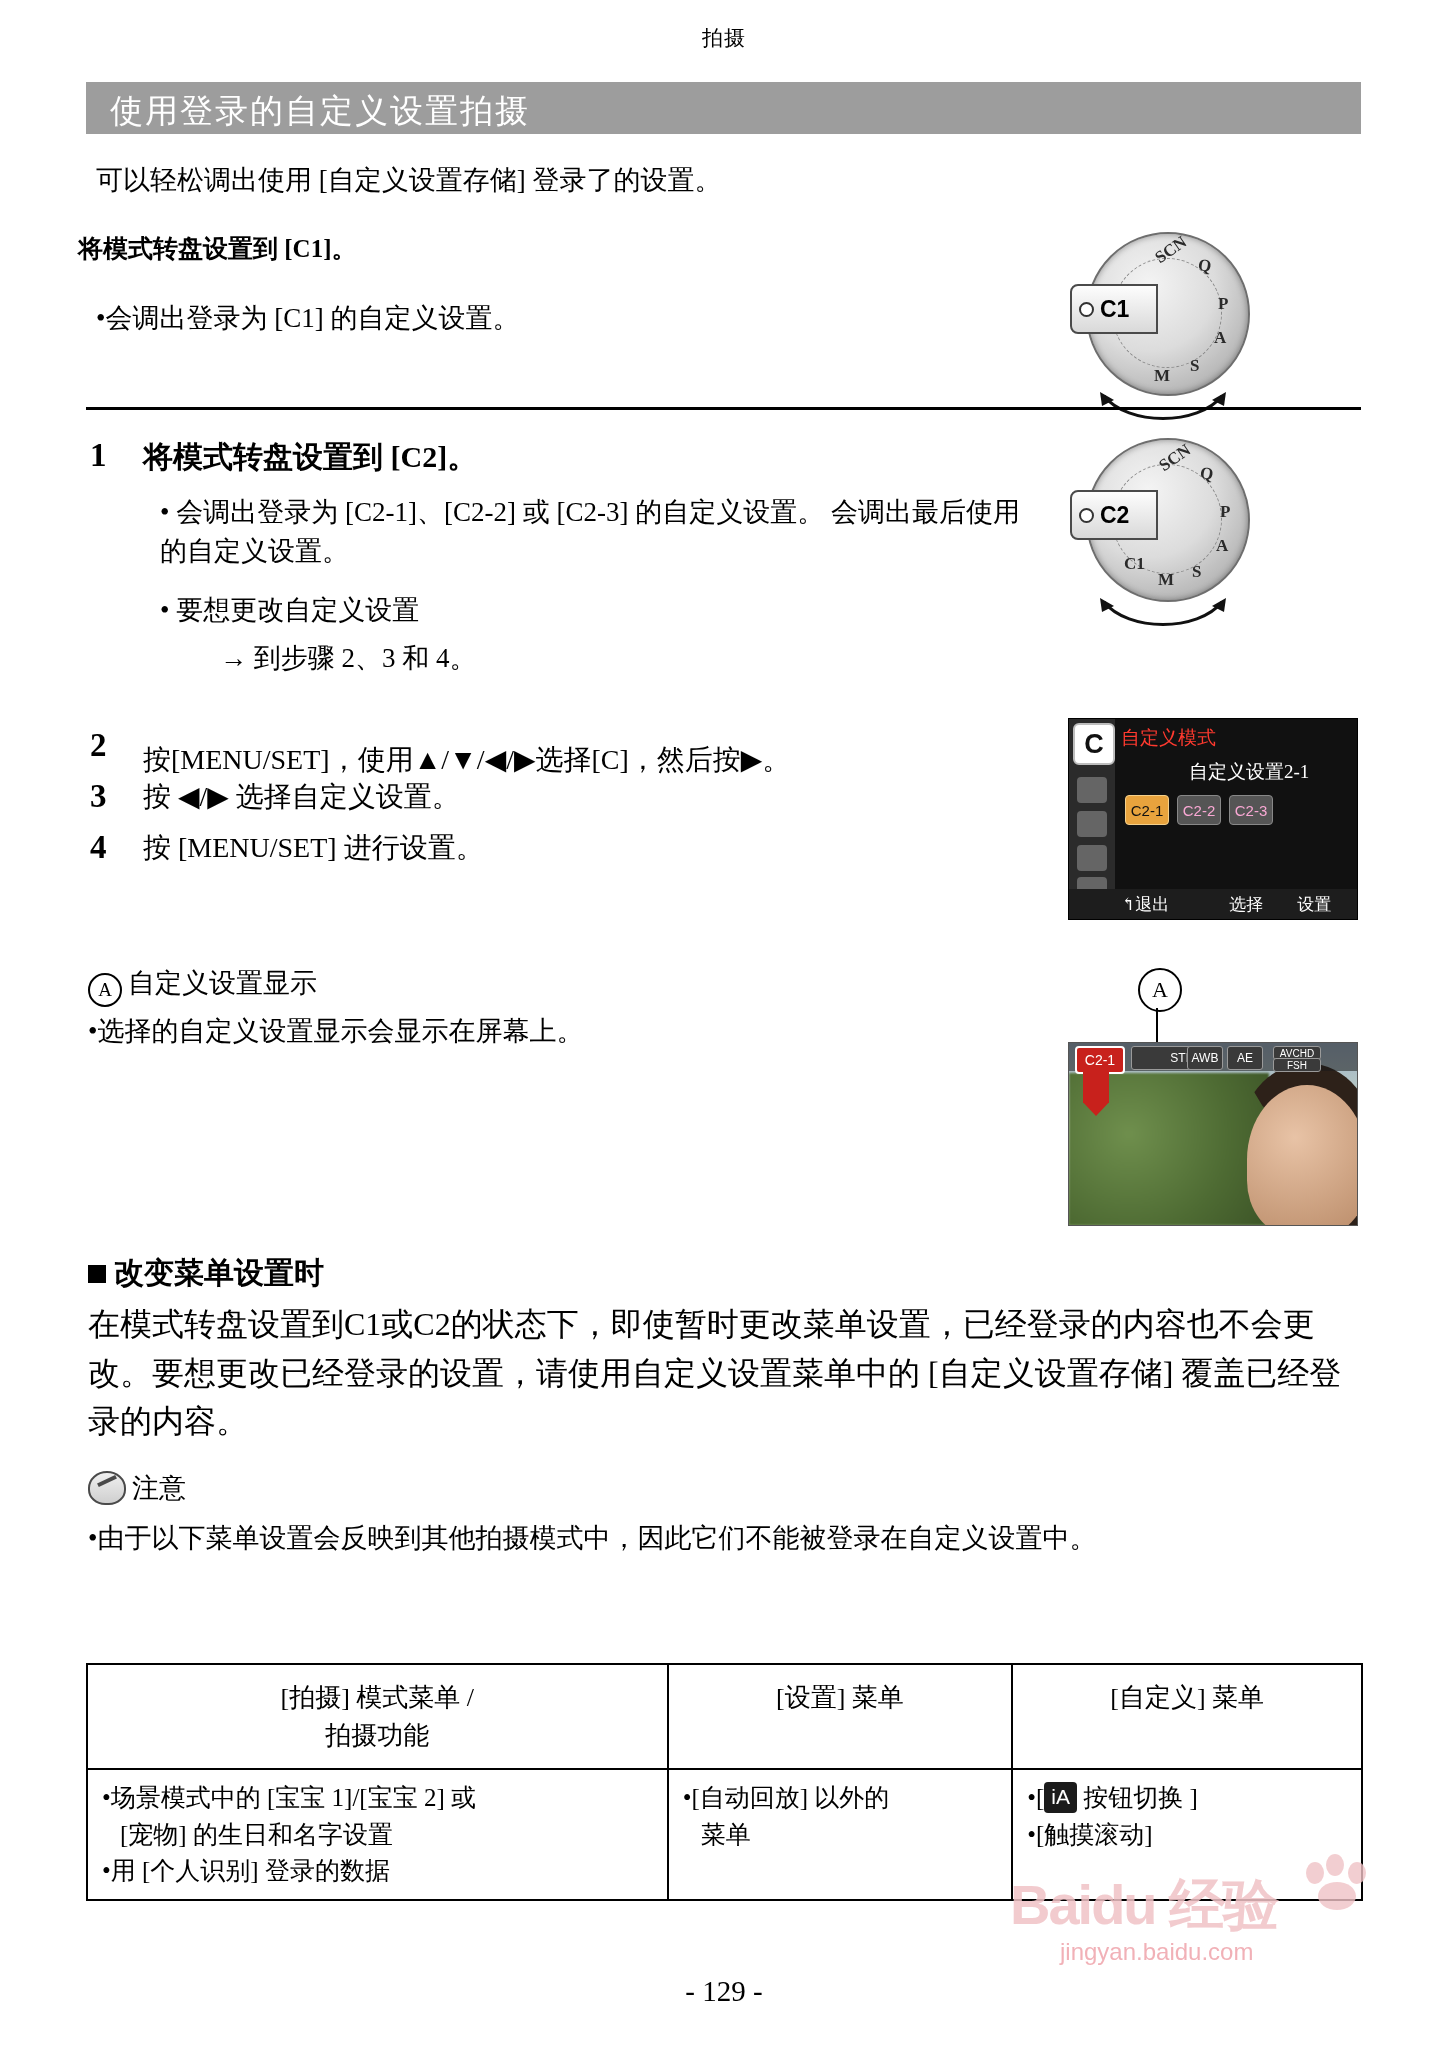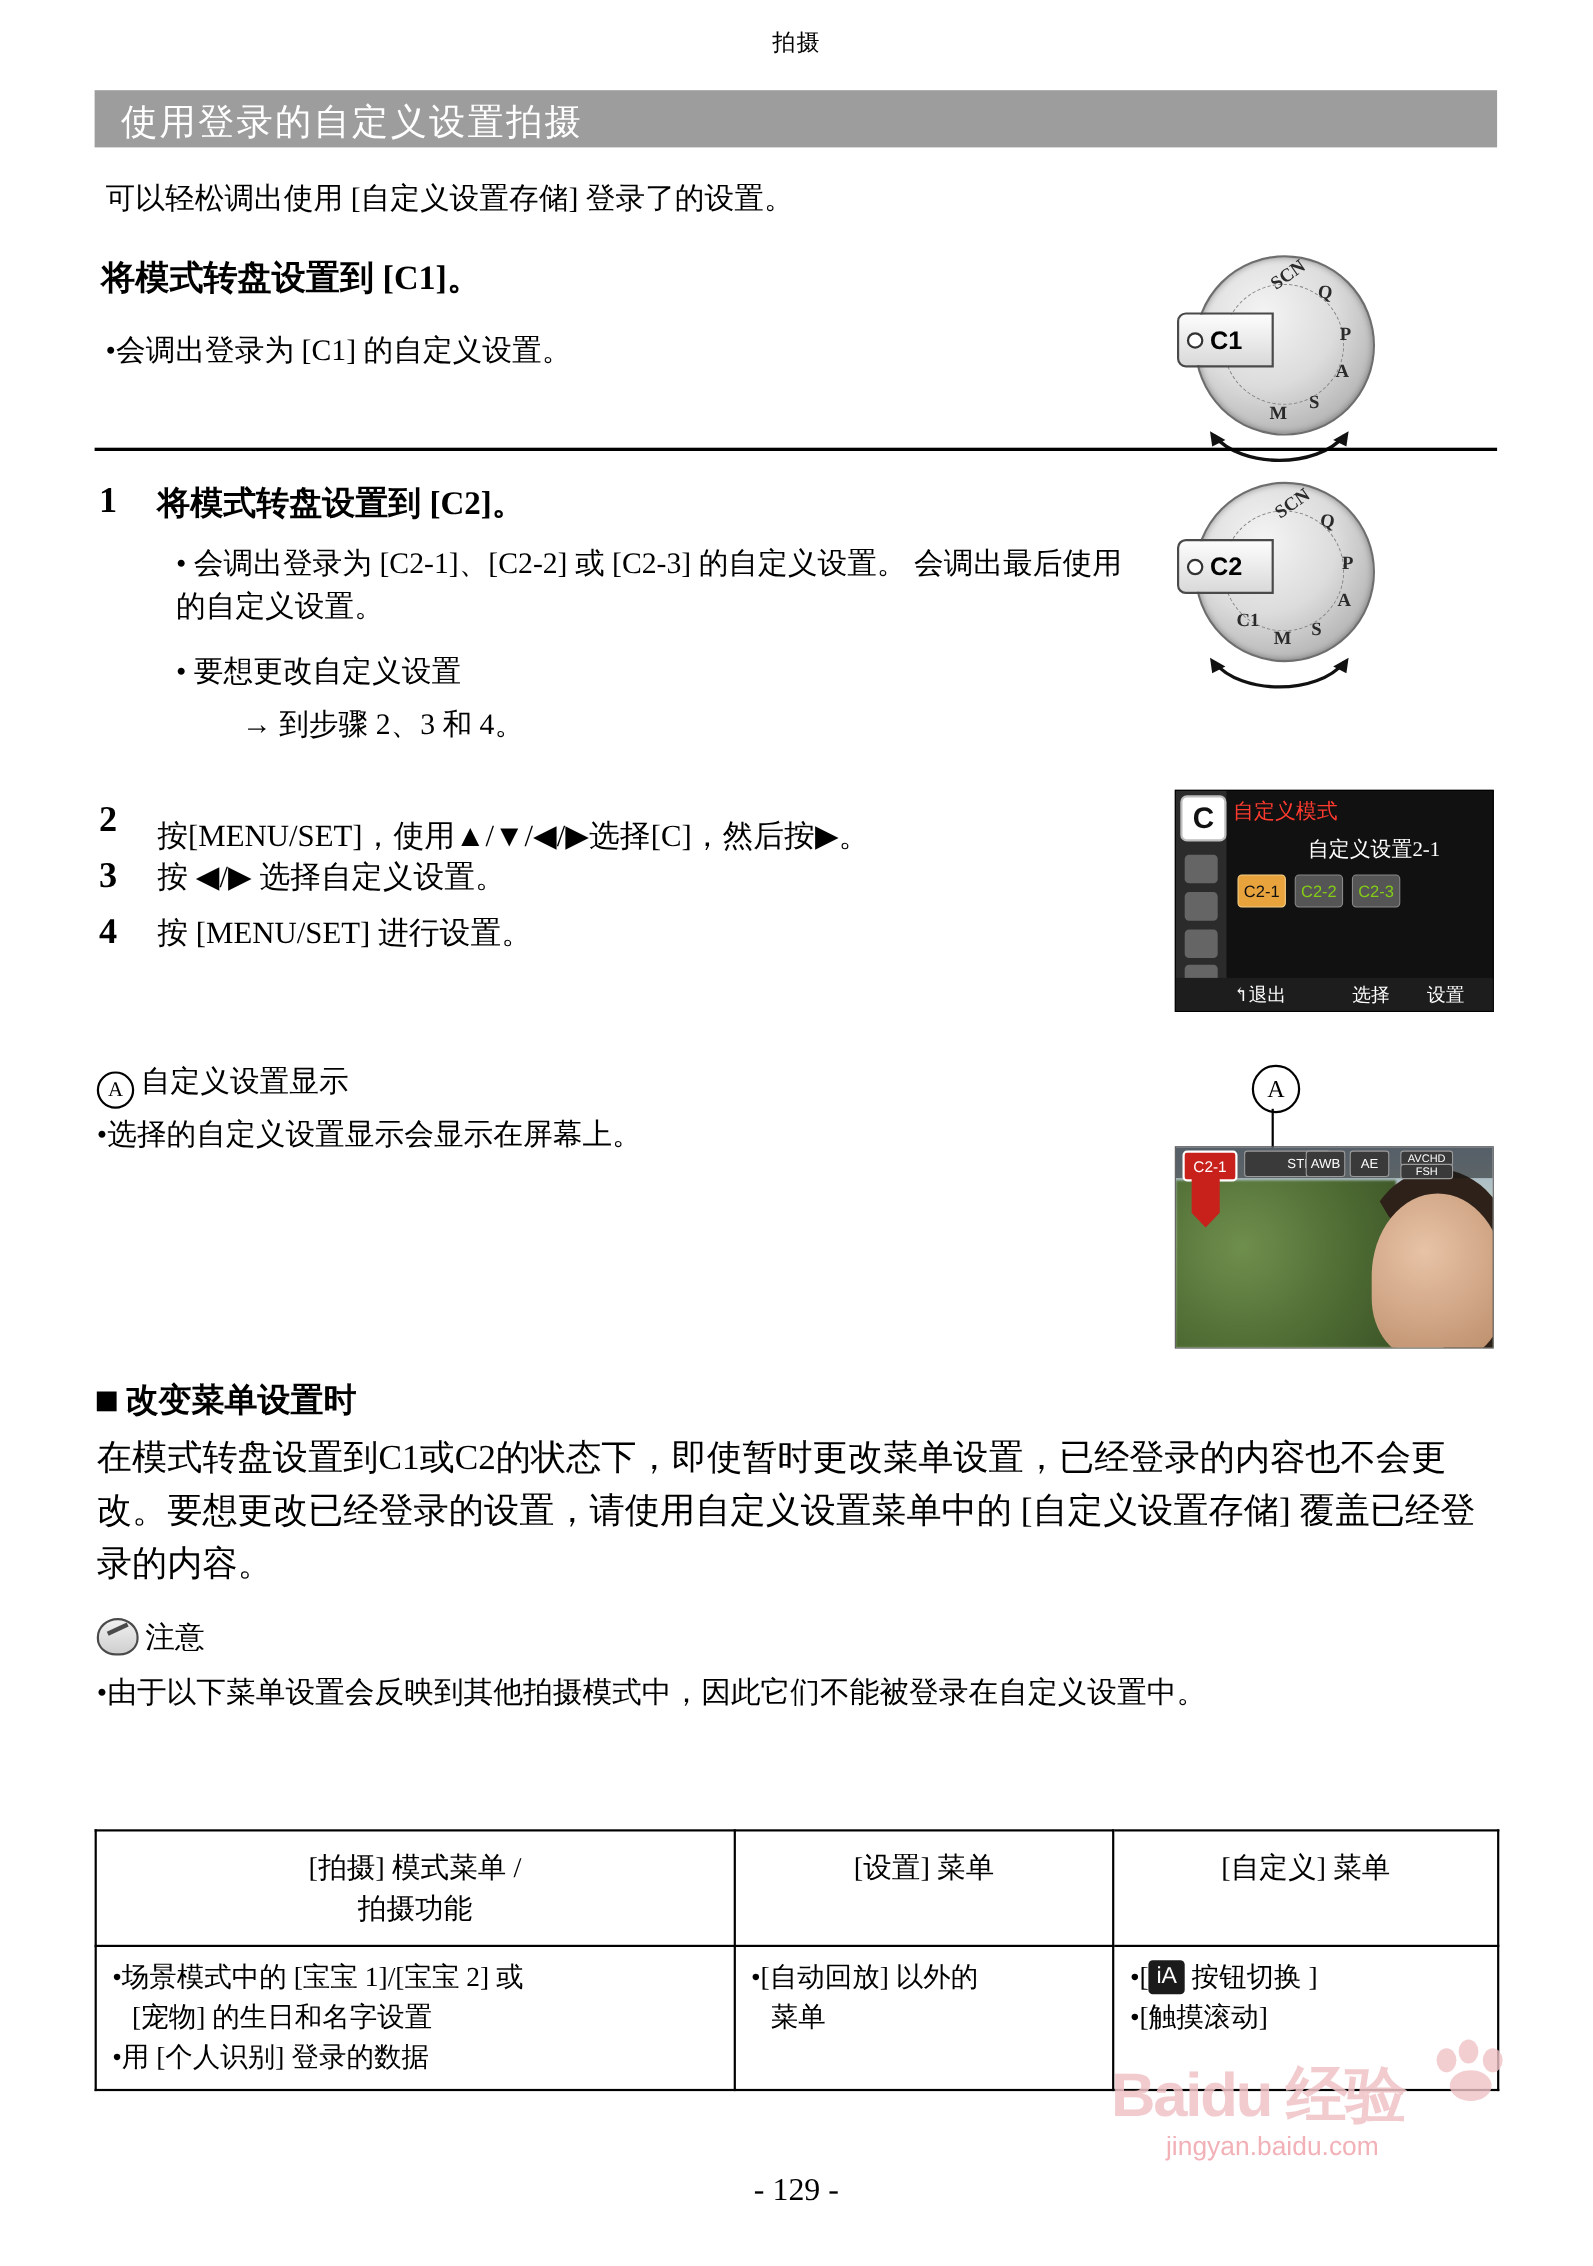--- a/index.html
+++ b/index.html
@@ -27,22 +27,22 @@
     color:#ffffff;font-size:33px;margin-left:24px;letter-spacing:2px;
     font-family:"Liberation Serif","DejaVu Serif",serif;
   }
 
   .intro{
     position:absolute;left:96px;top:160px;width:1100px;
     font-size:27px;line-height:1.5;
   }
 
   .h-step{
-    position:absolute;left:92px;top:232px;
-    font-size:31px;font-weight:bold;letter-spacing:0px;
+    position:absolute;left:78px;top:232px;
+    font-size:25px;font-weight:bold;letter-spacing:0px;
   }
   .bullet-a{
     position:absolute;left:96px;top:300px;font-size:27px;
   }
 
   .rule{
     position:absolute;left:86px;top:407px;width:1275px;height:3px;background:#000;
   }
 
   .num{
@@ -114,21 +114,21 @@
   }
   .lcd-menu .title-red{
     position:absolute;left:52px;top:6px;color:#ff3a2f;font-size:19px;
   }
   .lcd-menu .subtitle{
     position:absolute;left:120px;top:40px;color:#fff;font-size:19px;
   }
   .lcd-menu .chip{
     position:absolute;top:76px;width:42px;height:28px;border-radius:4px;
     display:flex;align-items:center;justify-content:center;
-    font-size:15px;font-family:"Liberation Sans",sans-serif;color:#84cc16;border:1px solid #888;
+    font-size:15px;font-family:"Liberation Sans",sans-serif;color:#f9a8d4;border:1px solid #888;
   }
   .lcd-menu .chip.sel{background:#e8a33d;color:#111;border-color:#f5d08a;}
   .lcd-menu .chip.c1{left:56px;}
   .lcd-menu .chip.c2{left:108px;background:#555;}
   .lcd-menu .chip.c3{left:160px;background:#555;}
   .lcd-menu .bottombar{
     position:absolute;left:0;bottom:0;width:288px;height:30px;background:#1d1d1d;
     display:flex;align-items:center;color:#fff;font-size:17px;
   }
   .lcd-menu .bottombar .exit{margin-left:52px;}

